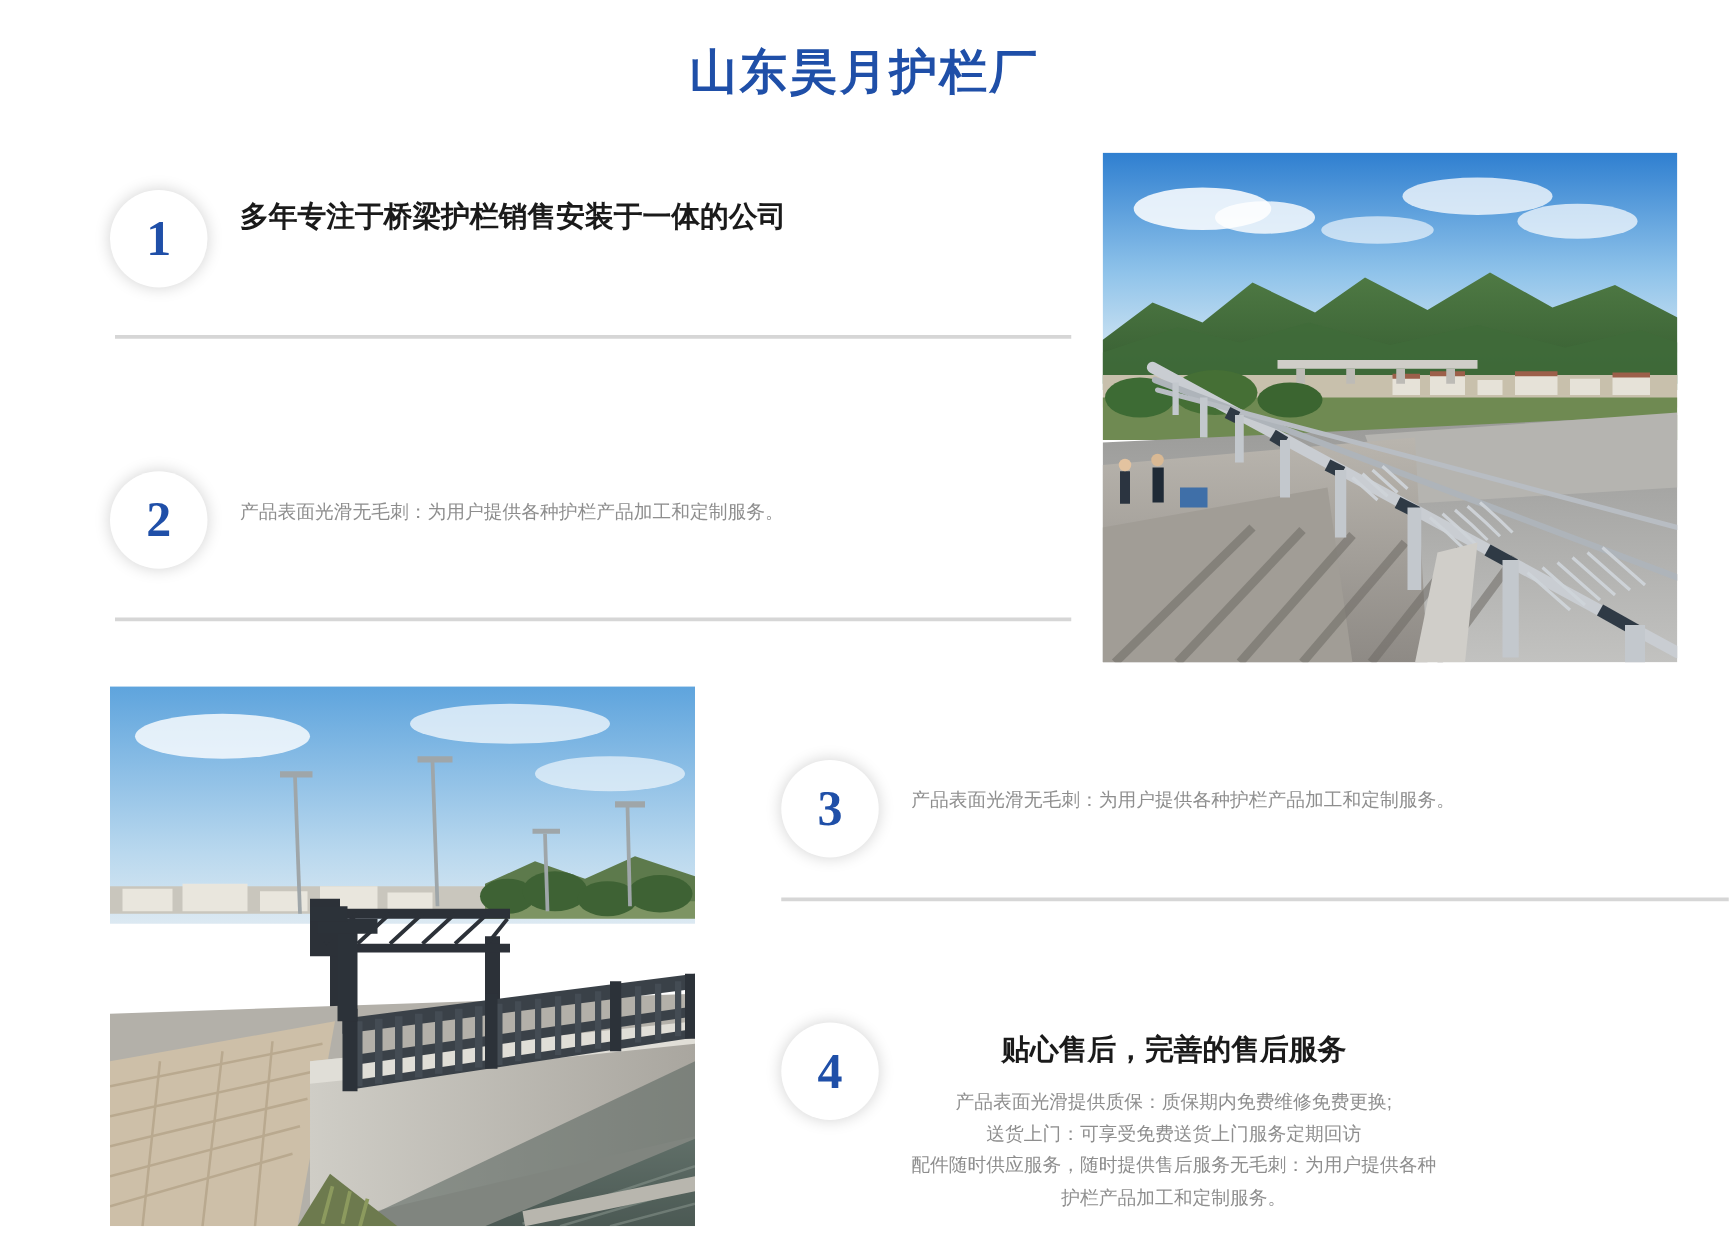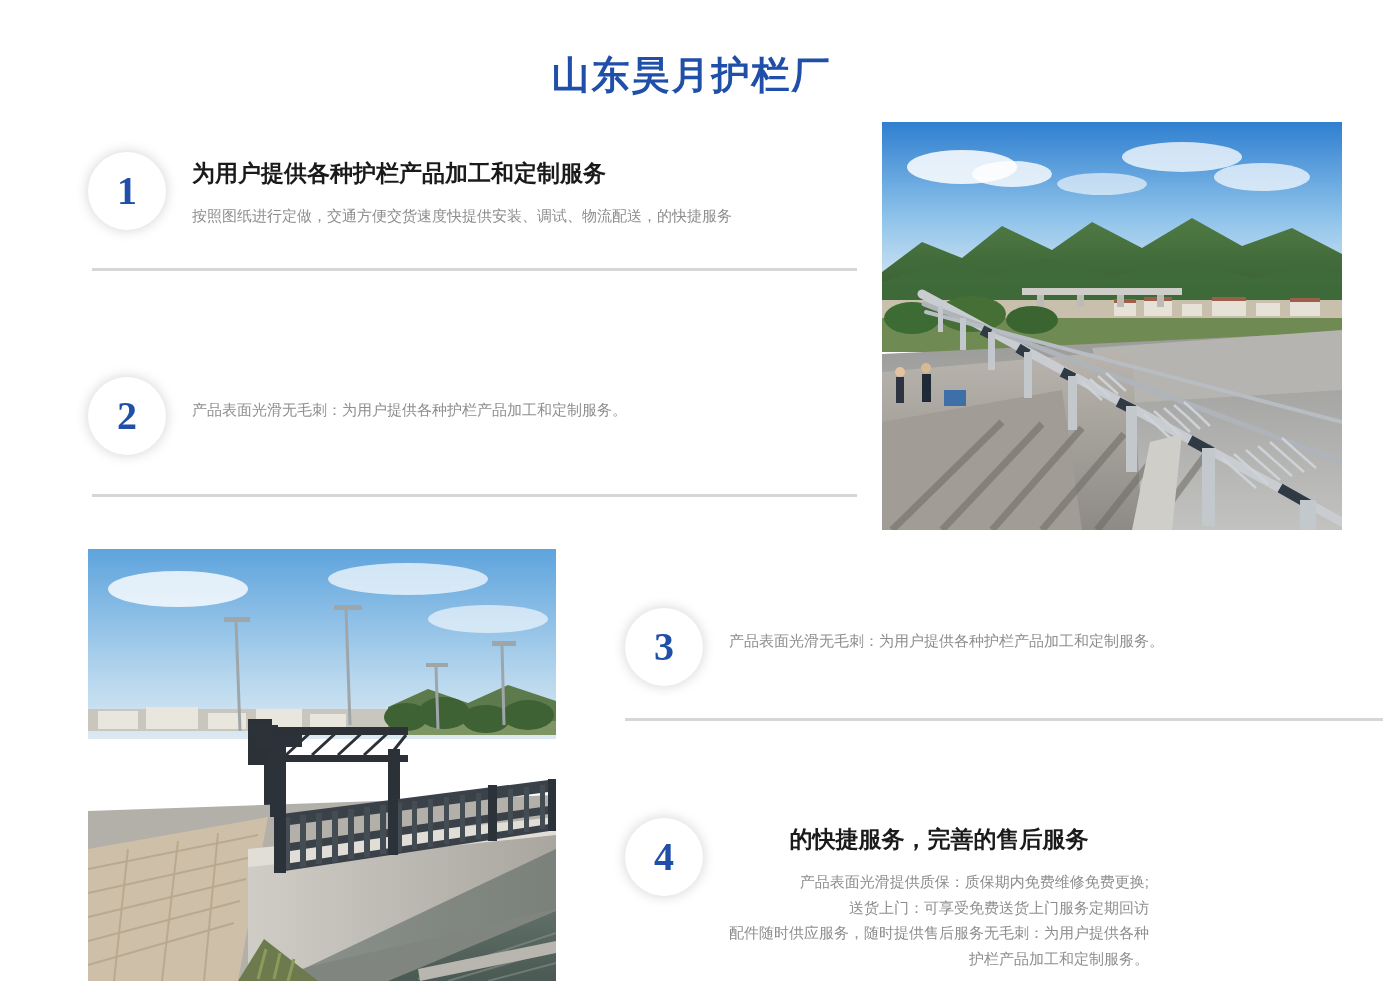--- a/index.html
+++ b/index.html
@@ -17,21 +17,21 @@
   }
   .page {
     position: relative;
     width: 1383px;
     height: 1000px;
   }
 
   
   .title {
     position: absolute;
-    top: 50px;
+    top: 32px;
     left: 0;
     width: 1383px;
     text-align: center;
     font-size: 38px;
     font-weight: bold;
     color: #1f4fa8;
     letter-spacing: 2px;
   }
 
   
@@ -86,21 +86,21 @@
   #feature-1 { top: 152px; left: 88px; }
   #feature-2 { top: 377px; left: 88px; }
   #feature-3 { top: 608px; left: 625px; }
   #feature-4 { top: 818px; left: 625px; }
 
   #divider-1 { top: 268px; left: 92px; width: 765px; }
   #divider-2 { top: 494px; left: 92px; width: 765px; }
   #divider-3 { top: 718px; left: 625px; width: 760px; }
 
   .feat-center { text-align: center; }
-  .feat-center .feat-desc { text-align: right; }
+  .feat-center .feat-desc { text-align: center; }
 
   
   .photo {
     position: absolute;
     overflow: hidden;
   }
   #photo-bridge-rail {
     top: 122px;
     left: 882px;
     width: 460px;
@@ -119,22 +119,21 @@
 
 <div class="page">
 
   <div class="title">山东昊月护栏厂</div>
 
   <div class="feature" id="feature-1">
     <div class="badge">
       <span>1</span>
     </div>
     <div class="feat-text">
-      <div class="feat-title">为用户提供各种护栏产品加工和定制服务</div>
-      <div class="feat-desc">按照图纸进行定做，交通方便交货速度快提供安装、调试、物流配送，的快捷服务</div>
+      <div class="feat-title">多年专注于桥梁护栏销售安装于一体的公司</div>
     </div>
   </div>
   <div class="divider" id="divider-1"></div>
 
   <div class="feature" id="feature-2">
     <div class="badge">
       <span>2</span>
     </div>
     <div class="feat-text">
       <div class="feat-desc">产品表面光滑无毛刺：为用户提供各种护栏产品加工和定制服务。</div>
@@ -150,21 +149,21 @@
       <div class="feat-desc">产品表面光滑无毛刺：为用户提供各种护栏产品加工和定制服务。</div>
     </div>
   </div>
   <div class="divider" id="divider-3"></div>
 
   <div class="feature" id="feature-4">
     <div class="badge">
       <span>4</span>
     </div>
     <div class="feat-text feat-center">
-      <div class="feat-title">的快捷服务，完善的售后服务</div>
+      <div class="feat-title">贴心售后，完善的售后服务</div>
       <div class="feat-desc" style="white-space: pre-line;">产品表面光滑提供质保：质保期内免费维修免费更换;
 送货上门：可享受免费送货上门服务定期回访
 配件随时供应服务，随时提供售后服务无毛刺：为用户提供各种
 护栏产品加工和定制服务。</div>
     </div>
   </div>
 
   <div class="photo" id="photo-bridge-rail">
     <svg viewBox="0 0 460 408" preserveAspectRatio="none">
       <defs>

